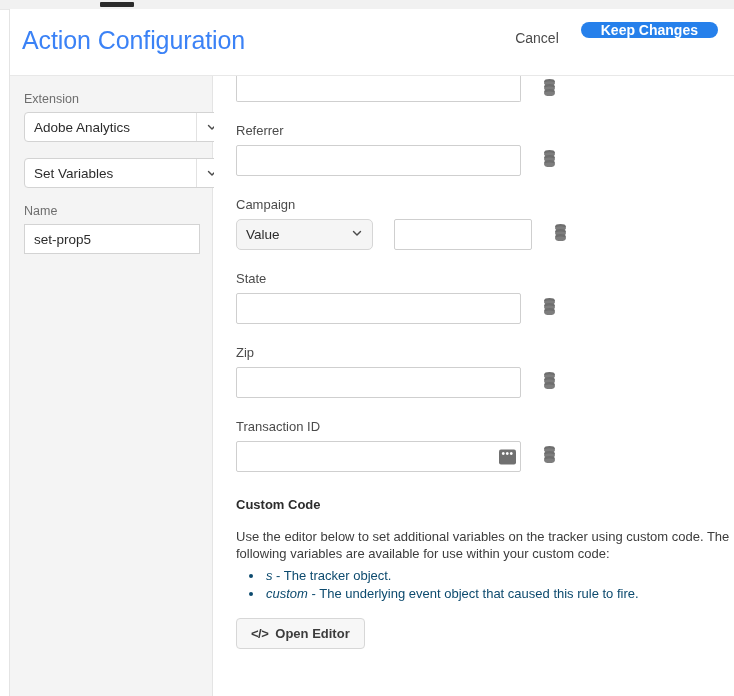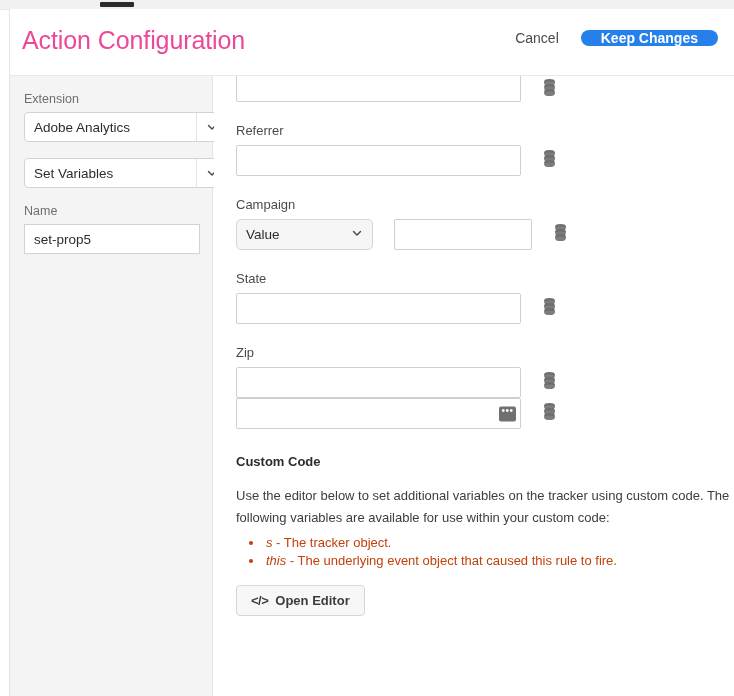--- a/index.html
+++ b/index.html
@@ -52,31 +52,31 @@
     position: relative;
     height: 66px;
     border-bottom: 1px solid #e8e8e8;
     background: #fff;
   }
   .header-title {
     position: absolute;
     left: 12px;
     top: 17px;
     font-size: 25px;
-    color: #ec4899;
+    color: #3b82f6;
     font-weight: 400;
     letter-spacing: -0.1px;
     white-space: nowrap;
   }
   .header-actions {
     position: absolute;
     right: 16px;
     top: 13px;
     display: flex;
-    align-items: center;
+    align-items: flex-start;
     gap: 16px;
     margin-left: 19px;
   }
   .btn-cancel {
     font-size: 14px;
     color: #4b4b4b;
     background: transparent;
     border: none;
     padding: 8px 6px;
     cursor: pointer;
@@ -280,29 +280,29 @@
   .section-title {
     font-size: 13px;
     font-weight: 700;
     color: #2c2c2c;
     margin-top: 25px;
     margin-bottom: 16px;
   }
   .para {
     font-size: 13px;
     color: #3d3d3d;
-    line-height: 22px;
+    line-height: 17px;
     margin-top: 16px;
     width: 496px;
   }
   .bullets {
     margin: 5px 0 0 0;
     padding-left: 28px;
     font-size: 13px;
-    color: #c2410c;
+    color: #0c4a6e;
     line-height: 18px;
   }
   .bullets li { padding-left: 2px; }
   .mono-var { font-style: italic; }
 
   .btn-open-editor {
     margin-top: 15px;
     display: inline-flex;
     align-items: center;
     gap: 7px;
@@ -473,20 +473,21 @@
             <ellipse cx="7.5" cy="8.3" rx="5.2" ry="2.3" fill="#6e6e6e"></ellipse>
             <ellipse cx="7.5" cy="10.7" rx="5.2" ry="2.3" fill="#7d7d7d"></ellipse>
             <rect x="2.3" y="13.4" width="10.4" height="2.4" fill="#6e6e6e"></rect>
             <ellipse cx="7.5" cy="13.4" rx="5.2" ry="2.3" fill="#6e6e6e"></ellipse>
             <ellipse cx="7.5" cy="15.8" rx="5.2" ry="2.3" fill="#7d7d7d"></ellipse>
           </svg>
         </span>
       </div>
 
       
+      <div class="main-label">Transaction ID</div>
       <div class="row">
         <div class="input-with-inner">
           <input class="main-input with-btn" type="text" value="" style="">
           <button class="inner-btn">
               <span>•••</span>
             </button>
         </div>
         <span class="db-icon">
           <svg width="15" height="19" viewBox="0 0 15 19" aria-hidden="true">
             <ellipse cx="7.5" cy="3.2" rx="5.2" ry="2.3" fill="#6e6e6e"></ellipse>
@@ -500,21 +501,21 @@
             <ellipse cx="7.5" cy="15.8" rx="5.2" ry="2.3" fill="#7d7d7d"></ellipse>
           </svg>
         </span>
       </div>
 
       
       <div class="section-title">Custom Code</div>
       <div class="para">Use the editor below to set additional variables on the tracker using custom code. The following variables are available for use within your custom code:</div>
       <ul class="bullets">
         <li><em class="mono-var">s</em><span> - The tracker object.</span></li>
-        <li><em class="mono-var">this</em><span> - The underlying event object that caused this rule to fire.</span></li>
+        <li><em class="mono-var">custom</em><span> - The underlying event object that caused this rule to fire.</span></li>
       </ul>
 
       <button class="btn-open-editor">
         <span class="code-glyph">&lt;/&gt;</span>
         <span>Open Editor</span>
       </button>
 
     </div>
   </div>
 </div>

